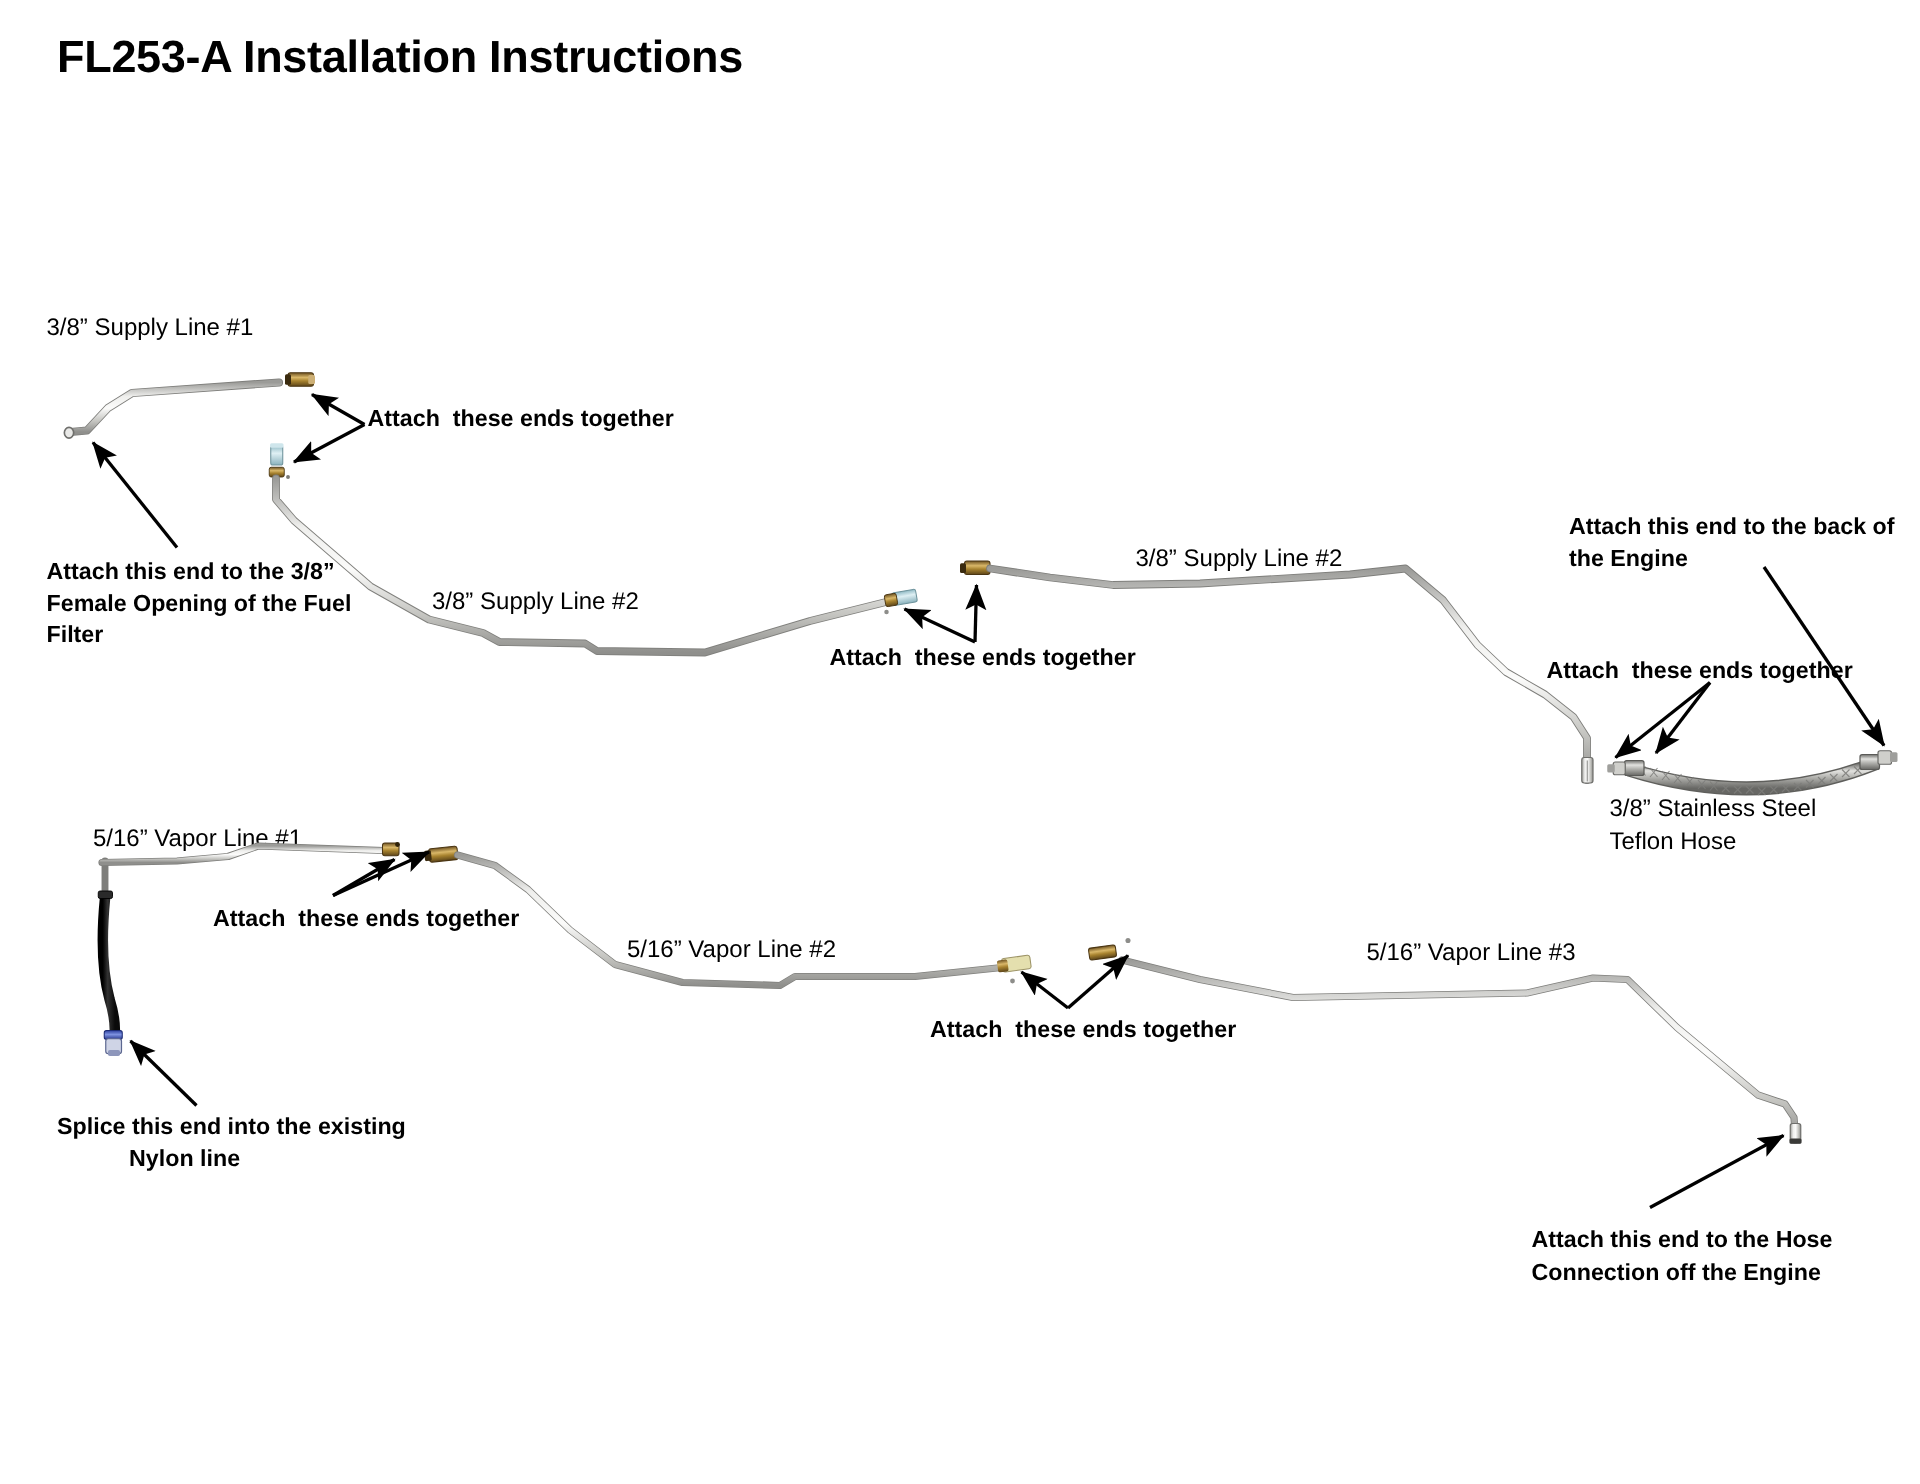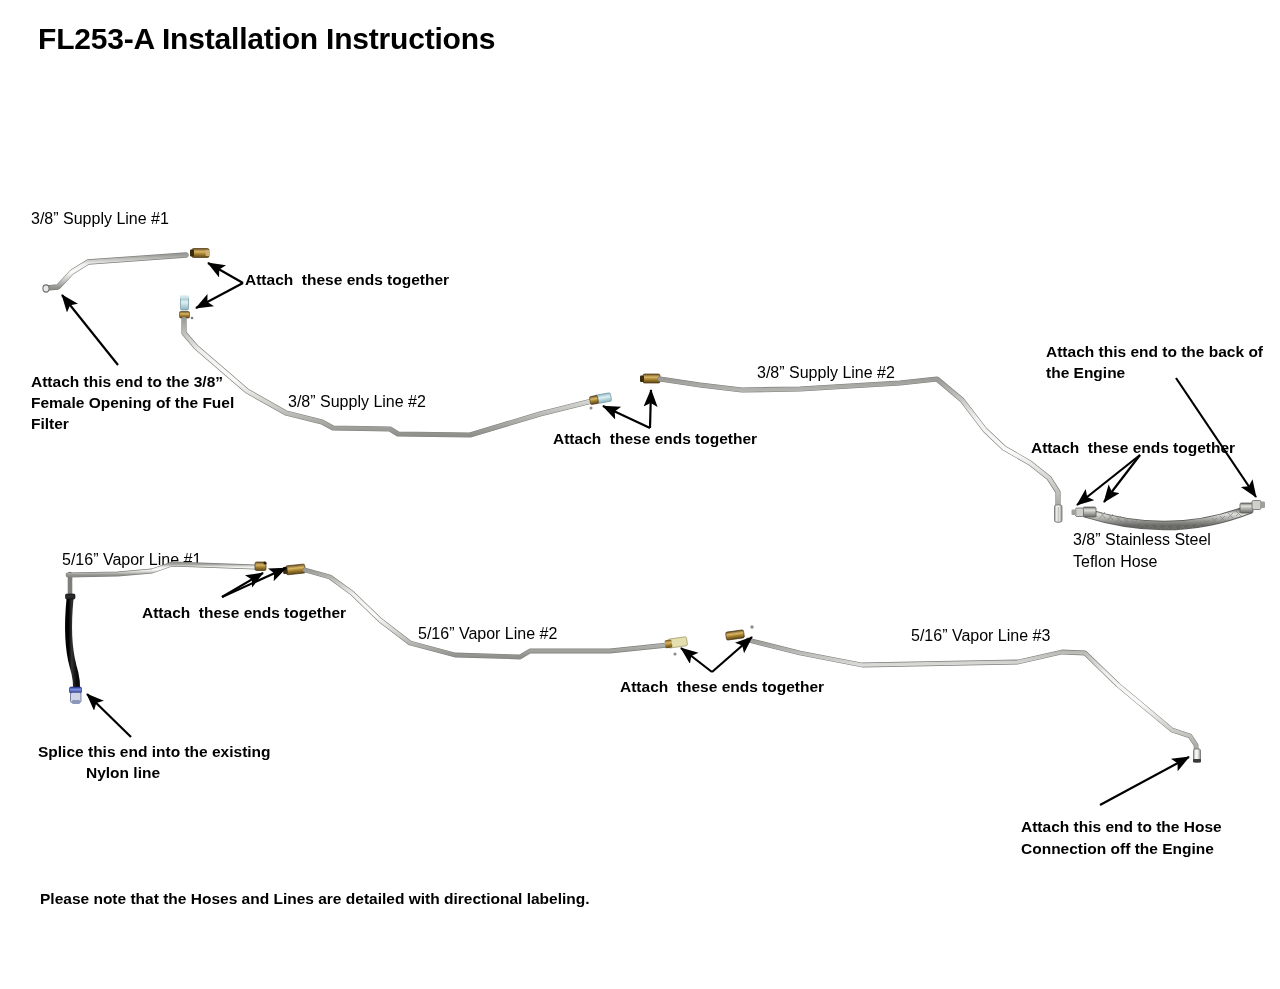--- a/index.html
+++ b/index.html
@@ -100,21 +100,20 @@
   <div class="txt callout" style="left:142px; top:602px;">Attach  these ends together</div>
 
   <div class="txt callout" style="left:38px; top:741px;">Splice this end into the existing</div>
   <div class="txt callout" style="left:38px; top:762px;margin-left:48px;">Nylon line</div>
 
   <div class="txt callout" style="left:620px; top:676px;">Attach  these ends together</div>
 
   <div class="txt callout" style="left:1021px; top:816px;">Attach this end to the Hose</div>
   <div class="txt callout" style="left:1021px; top:838px;">Connection off the Engine</div>
 
-  <div class="txt footnote" style="left:40px; top:887px;">Please note that the Hoses and Lines are detailed with directional labeling.</div>
 
   <svg class="art" viewBox="0 0 1280 989">
     <defs>
 
       <linearGradient id="tubeGrad" x1="0" y1="0" x2="0" y2="1">
         <stop offset="0%" stop-color="#9b9b98"></stop>
         <stop offset="28%" stop-color="#efefed"></stop>
         <stop offset="52%" stop-color="#fbfbfa"></stop>
         <stop offset="78%" stop-color="#c5c5c1"></stop>
         <stop offset="100%" stop-color="#8f8f8c"></stop>

